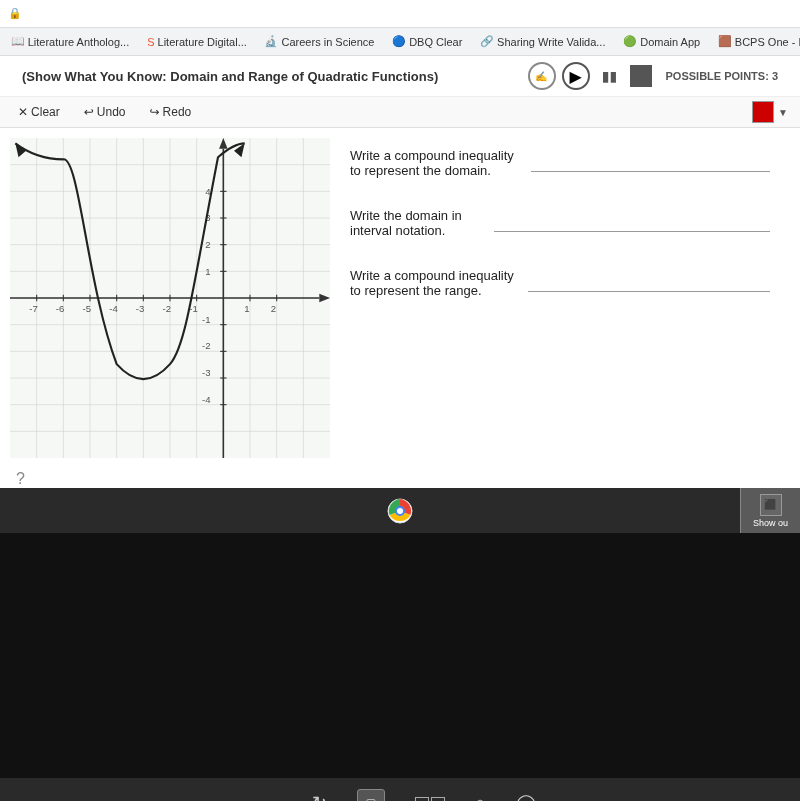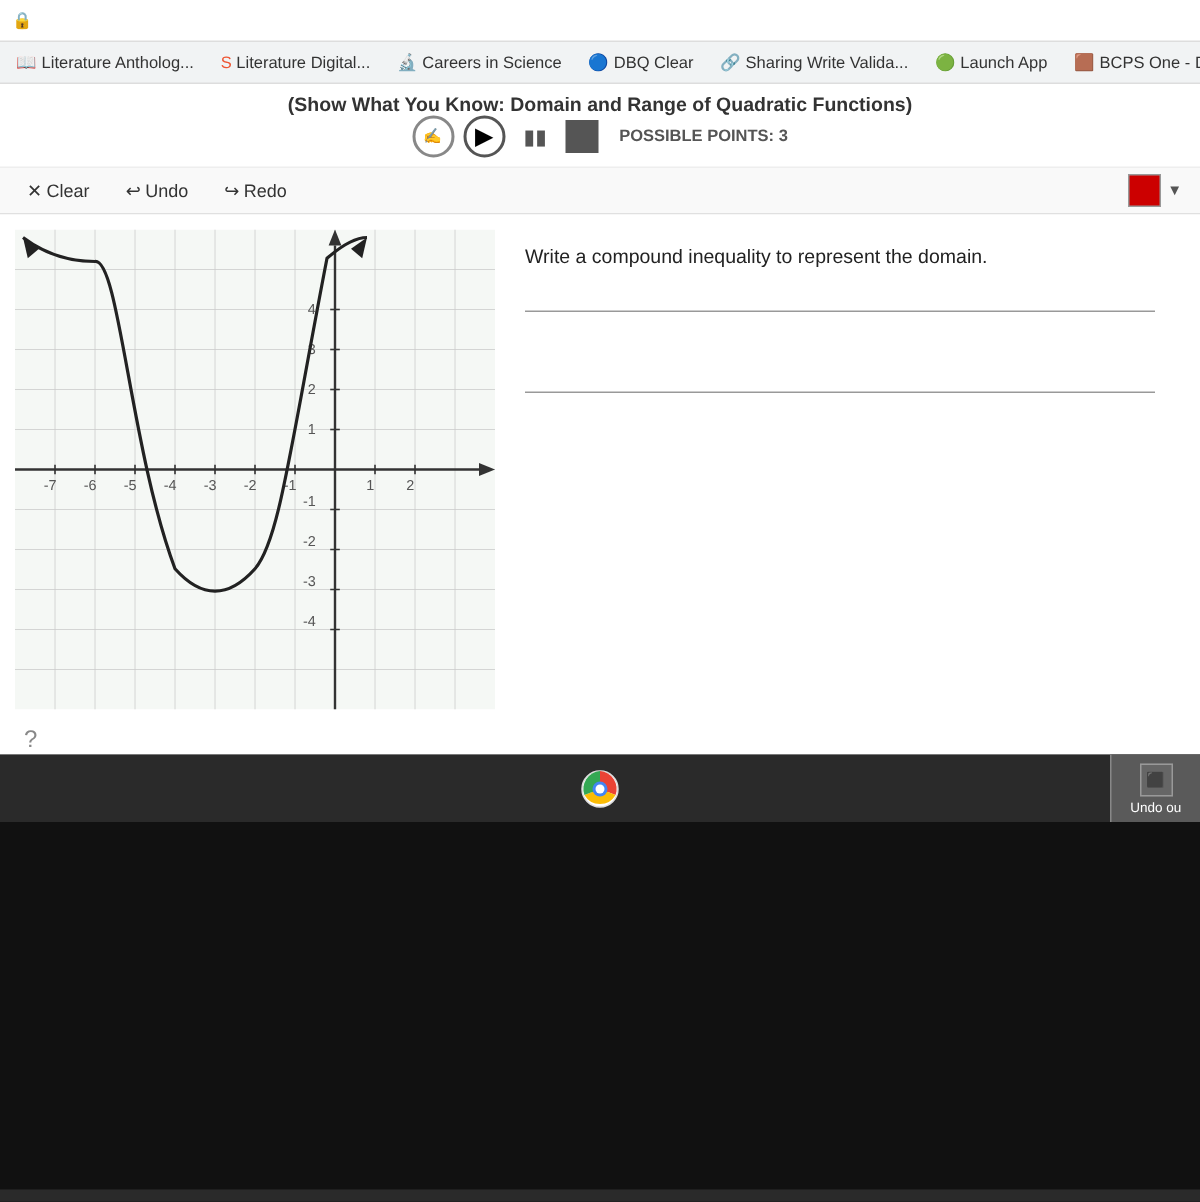--- a/index.html
+++ b/index.html
@@ -108,21 +108,20 @@
     .questions-panel {
       flex: 1;
       padding: 10px 20px;
       display: flex;
       flex-direction: column;
       gap: 30px;
     }
 
     .question-block {
       display: flex;
-      flex-direction: column;
       gap: 6px;
     }
 
     .question-text {
       font-size: 13px;
       color: #222;
     }
 
     .answer-line {
       border: none;
@@ -279,33 +278,33 @@
     <div class="bookmark-item">
       <span>🔵</span>
       <span>DBQ Clear</span>
     </div>
     <div class="bookmark-item">
       <span>🔗</span>
       <span>Sharing Write Valida...</span>
     </div>
     <div class="bookmark-item">
       <span>🟢</span>
-      <span>Launch App</span>
+      <span>Domain App</span>
     </div>
     <div class="bookmark-item">
       <span>🟫</span>
       <span>BCPS One - Digital...</span>
     </div>
 
   </div>
 </div>
 
 <div class="main-content">
 
-  <div style="display:flex; align-items:center; justify-content:space-between; padding: 6px 8px; border-bottom: 1px solid #eee; flex-direction: column;">
+  <div style="display:flex; align-items:center; justify-content:space-between; padding: 6px 22px; border-bottom: 1px solid #eee;">
     <div style="font-size:13px; font-weight:bold; color:#333;">(Show What You Know: Domain and Range of Quadratic Functions)</div>
     <div class="header-right">
       <div class="ctrl-circle" title="accessibility">✍</div>
       <div class="ctrl-play">▶</div>
       <div class="ctrl-pause">▮▮</div>
       <div class="ctrl-stop"></div>
       <div style="margin-left:8px; font-size:11px; color:#555;font-weight:bold;">POSSIBLE POINTS: 3</div>
     </div>
   </div>
 
@@ -412,20 +411,25 @@
         <polygon points="220,5 210,12 217,18" fill="#222"></polygon>
       </svg>
     </div>
 
     <div class="questions-panel">
       <div class="question-block">
         <div class="question-text">Write a compound inequality to represent the domain.</div>
         <input class="answer-line" type="text" style="">
       </div>
       <div class="question-block">
+        <div class="question-text">Write the domain in interval notation.</div>
+        <input class="answer-line" type="text" style="">
+      </div>
+      <div class="question-block">
+        <div class="question-text">Write a compound inequality to represent the range.</div>
         <input class="answer-line" type="text" style="">
       </div>
     </div>
   </div>
 
   <div style="position:relative; height:20px; background:#fff;">
     <span style="position:absolute; left:16px; bottom:0; font-size:16px; color:#888; cursor:pointer;">?</span>
   </div>
 </div>
 
@@ -439,21 +443,21 @@
     <path d="M5.6 20 A12 12 0 0 1 16 4 L16 16 Z" fill="#34a853"></path>
     <circle cx="16" cy="16" r="5" fill="#4285f4"></circle>
     <circle cx="16" cy="16" r="3" fill="#fff"></circle>
   </svg>
 
   <div class="sign-out-btn">
     <div style="display:flex; flex-direction:column; align-items:center; gap:2px;">
       <div style="width:22px; height:22px; background:#666; border: 1px solid #999; display:flex; align-items:center; justify-content:center;">
         <span style="font-size:10px; color:#fff;">⬛</span>
       </div>
-      <span style="font-size:9px; color:#fff;">Undo ou</span>
+      <span style="font-size:9px; color:#fff;">Show ou</span>
     </div>
   </div>
 </div>
 
 <div class="bottom-black">
 </div>
 
 <div class="bottom-controls">
   <span class="bottom-icon">←</span>
   <span class="bottom-icon">↻</span>

